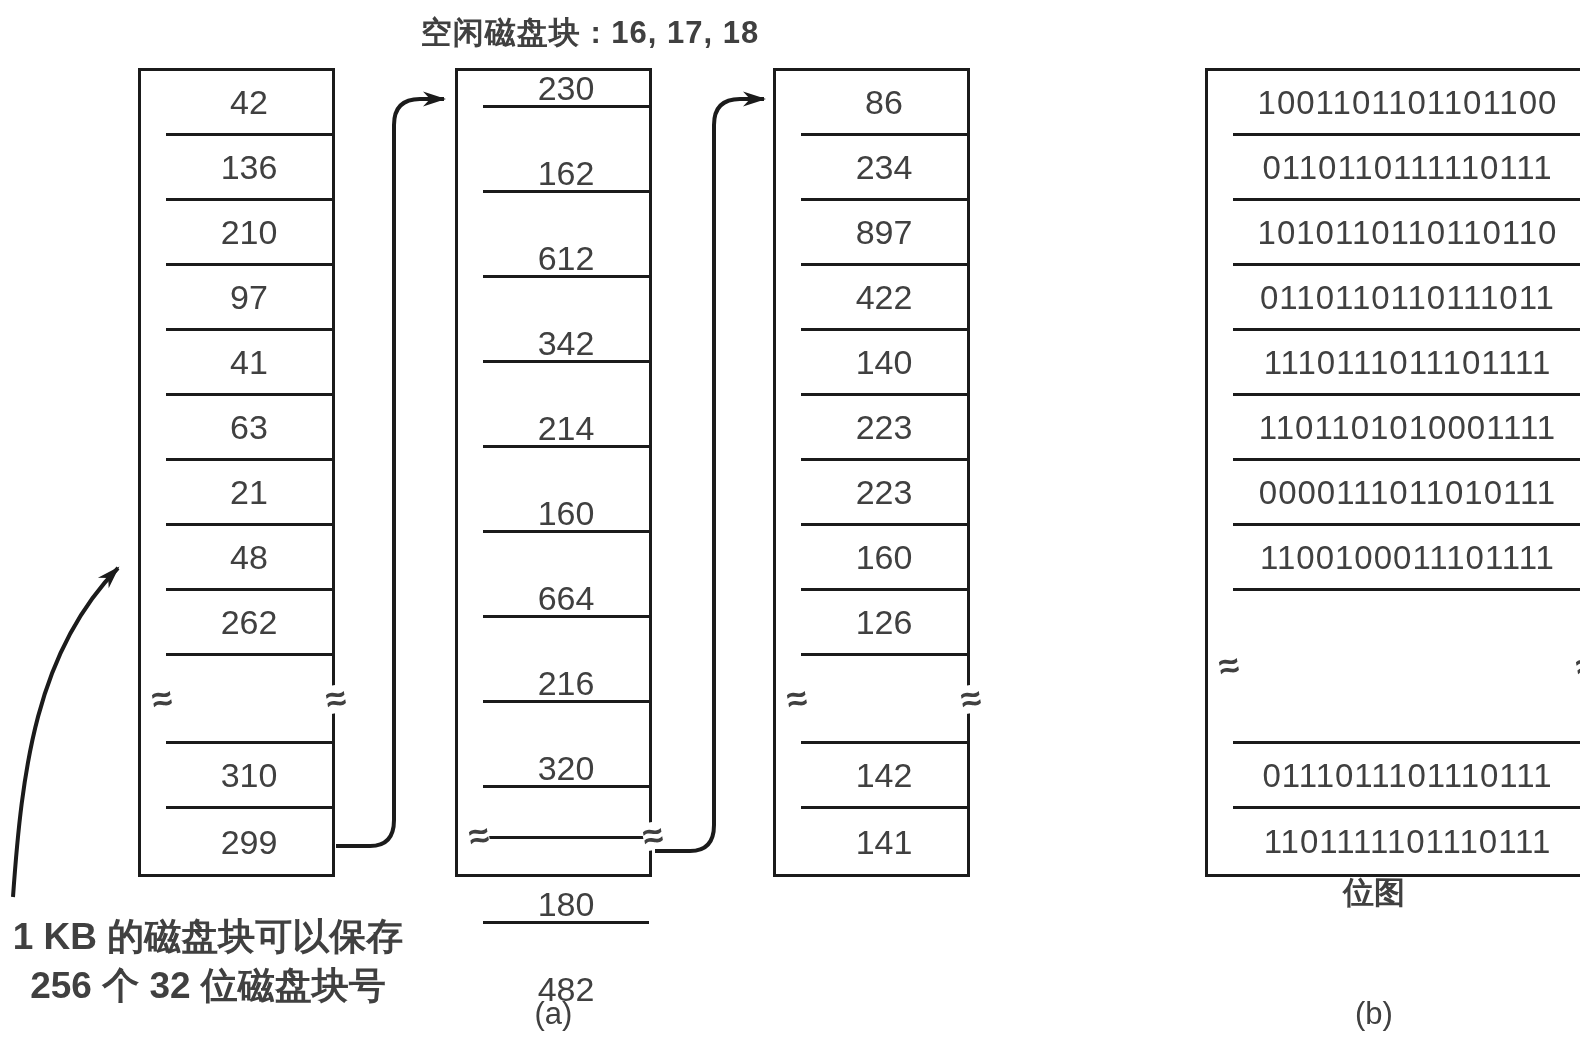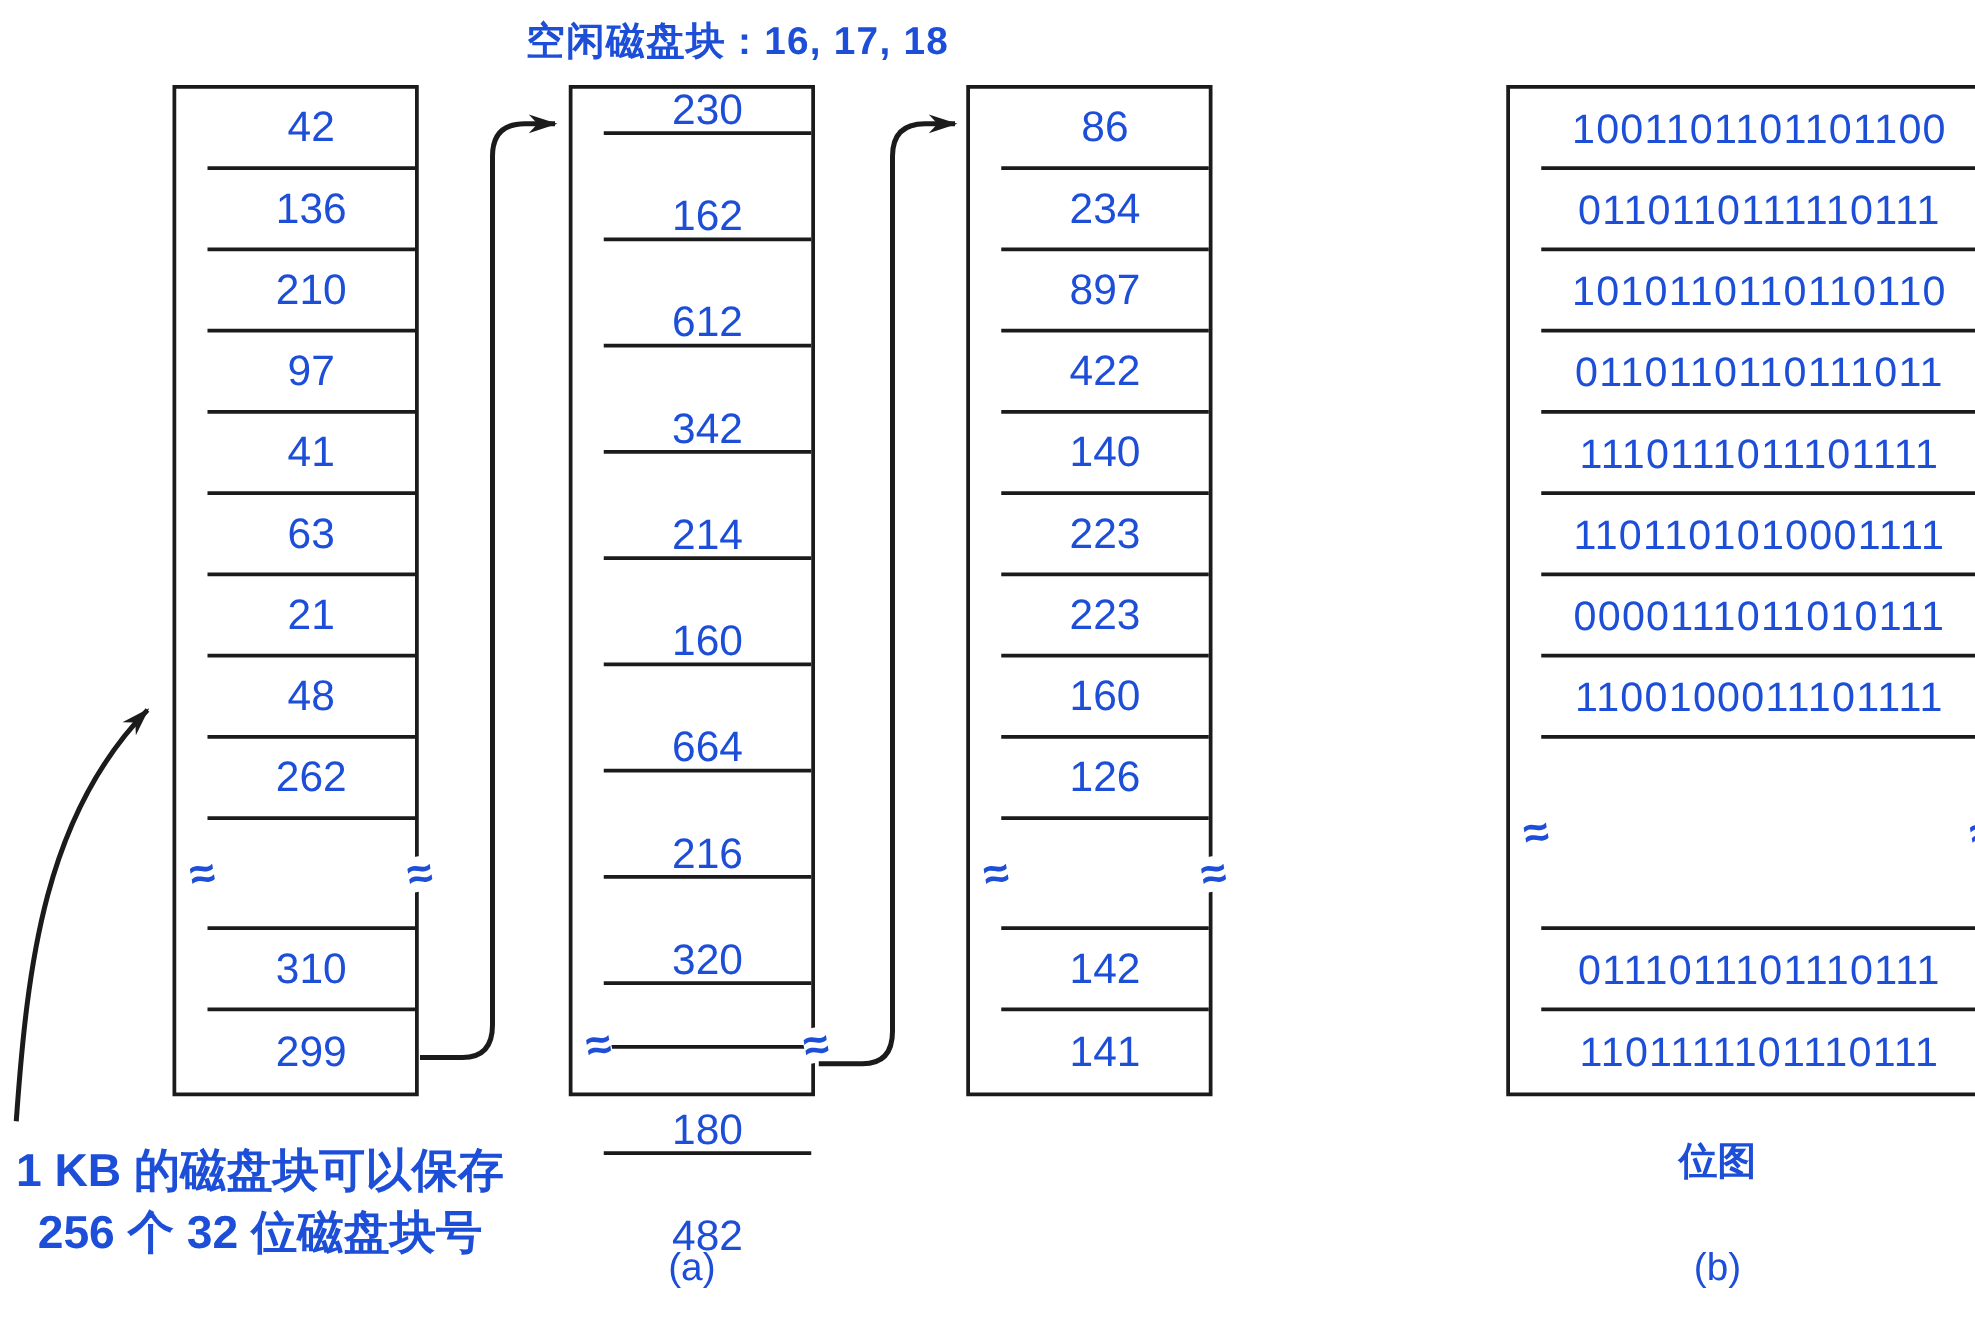--- a/index.html
+++ b/index.html
@@ -1,21 +1,21 @@
 <!DOCTYPE html>
 <html><head>
 <meta charset="utf-8">
 <style>
   html,body{margin:0;padding:0;background:#ffffff;}
   #canvas{
     position:relative;
     width:1580px;height:1054px;
     background:#ffffff;
     font-family:"Liberation Sans", sans-serif;
-    color:#1d4ed8;
+    color:#404040;
     overflow:hidden;
   }
   .title{
     position:absolute; left:380px; top:12px; width:420px;
     text-align:center; font-size:31px; font-weight:bold;
     letter-spacing:1px; white-space:nowrap;
   }
   .col{
     position:absolute; top:68px; height:809px;
     border:3px solid #1b1b1b; box-sizing:border-box;
@@ -42,21 +42,21 @@
     background:#ffffff; padding:14px 0;
   }
   .squiggle.left{ left:-14px; }
   .squiggle.right{ right:-14px; }
   .note{
     position:absolute; left:12px; top:912px; width:392px;
     text-align:center; font-size:37px; font-weight:bold; line-height:49px;
     white-space:nowrap;
   }
   .bitmap-label{
-    position:absolute; left:1205px; top:908px; width:338px;
+    position:absolute; left:1205px; top:872px; width:338px;
     text-align:center; font-size:31px; font-weight:bold;
   }
   .sub-a{
     position:absolute; left:455px; top:996px; width:197px;
     text-align:center; font-size:31px;
   }
   .sub-b{
     position:absolute; left:1205px; top:996px; width:338px;
     text-align:center; font-size:31px;
   }

